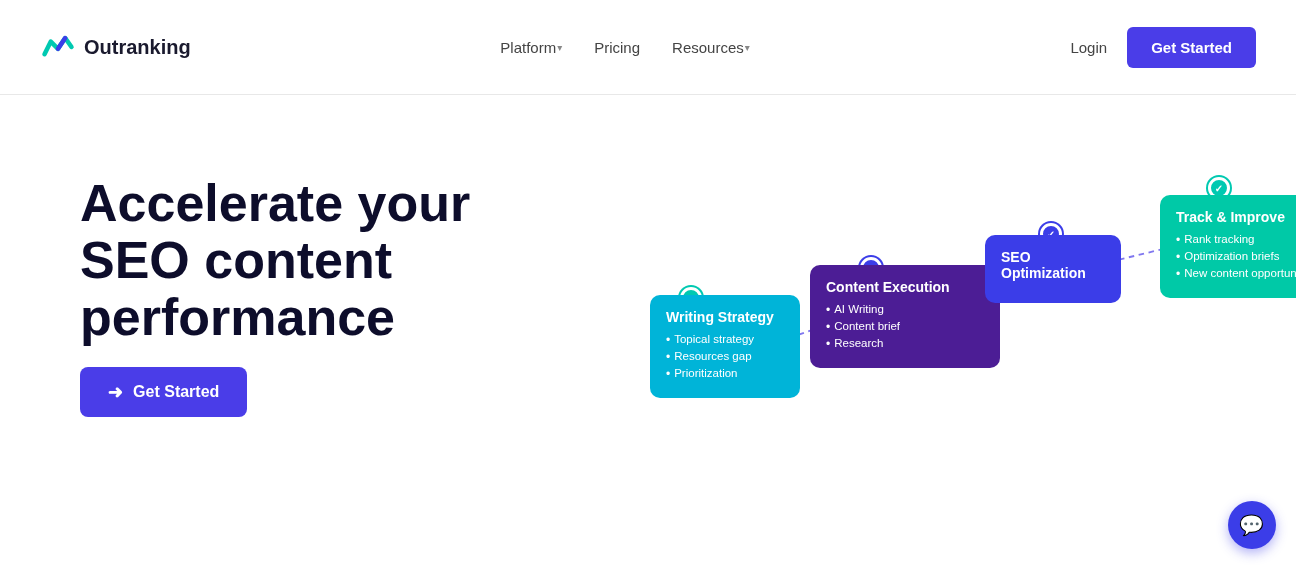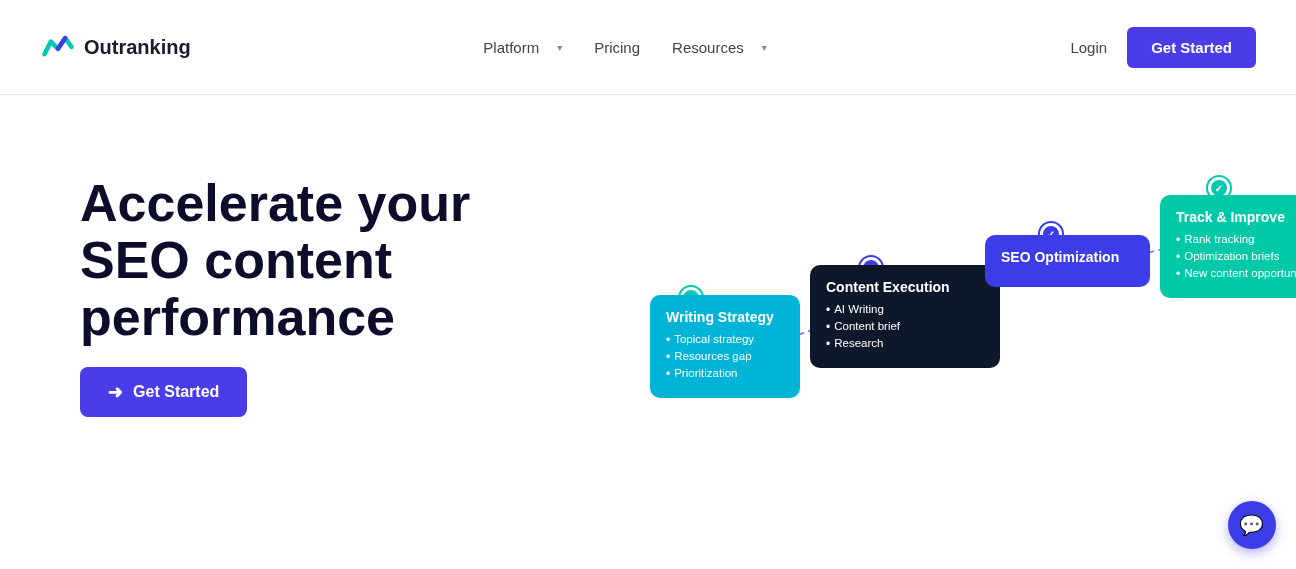--- a/index.html
+++ b/index.html
@@ -7,21 +7,21 @@
 
     
     nav {
       display: flex; align-items: center; justify-content: space-between;
       padding: 0 40px; height: 95px;
       border-bottom: 1px solid #e8e8e8;
     }
     .nav-logo { display: flex; align-items: center; gap: 8px; cursor: pointer; }
     .nav-logo-text { font-size: 20px; font-weight: 700; color: #1a1a2e; }
     .nav-links { display: flex; align-items: center; gap: 32px; }
-    .nav-link { font-size: 15px; color: #444; cursor: pointer; display: flex; align-items: center; gap: 18px; text-decoration: none; }
+    .nav-link { font-size: 15px; color: #444; cursor: pointer; display: flex; align-items: center; gap: 1px; text-decoration: none; }
     .chevron { font-size: 10px; color: #888; }
     .nav-right { display: flex; align-items: center; gap: 20px; margin-left: 11px; }
     .login-link { font-size: 15px; color: #444; cursor: pointer; }
     .get-started-btn {
       background: #4a3de8; color: #fff; border: none; border-radius: 6px;
       padding: 12px 24px; font-size: 15px; font-weight: 600; cursor: pointer;
     }
 
     
     .hero {
@@ -52,22 +52,22 @@
     .card {
       position: absolute; border-radius: 10px; padding: 14px 16px;
       color: #fff; min-width: 130px;
     }
     .card-title { font-size: 14px; font-weight: 700; margin-bottom: 8px; }
     .card-items { list-style: none; }
     .card-items li { font-size: 11.5px; margin-bottom: 3px; display: flex; align-items: flex-start; gap: 4px; }
     .card-items li::before { content: "•"; font-size: 12px; flex-shrink: 0; }
 
     .card-strategy { background: #00b4d8; left: 20px; top: 130px; width: 150px; }
-    .card-execution { background: #0f172a; left: 180px; top: 100px; width: 190px; }
-    .card-seo { background: #3b3de8; left: 355px; top: 70px; width: 165px; }
+    .card-execution { background: #4c1d95; left: 180px; top: 100px; width: 190px; }
+    .card-seo { background: #3b3de8; left: 355px; top: 70px; width: 136px; }
     .card-track { background: #00c9a7; left: 530px; top: 30px; width: 175px; }
 
     
     .dot {
       position: absolute; width: 22px; height: 22px; border-radius: 50%;
       background: #3b3de8; border: 3px solid #fff;
       display: flex; align-items: center; justify-content: center;
       box-shadow: 0 0 0 2px #3b3de8;
     }
     .dot::after { content: "✓"; color: #fff; font-size: 10px; font-weight: 700; }

